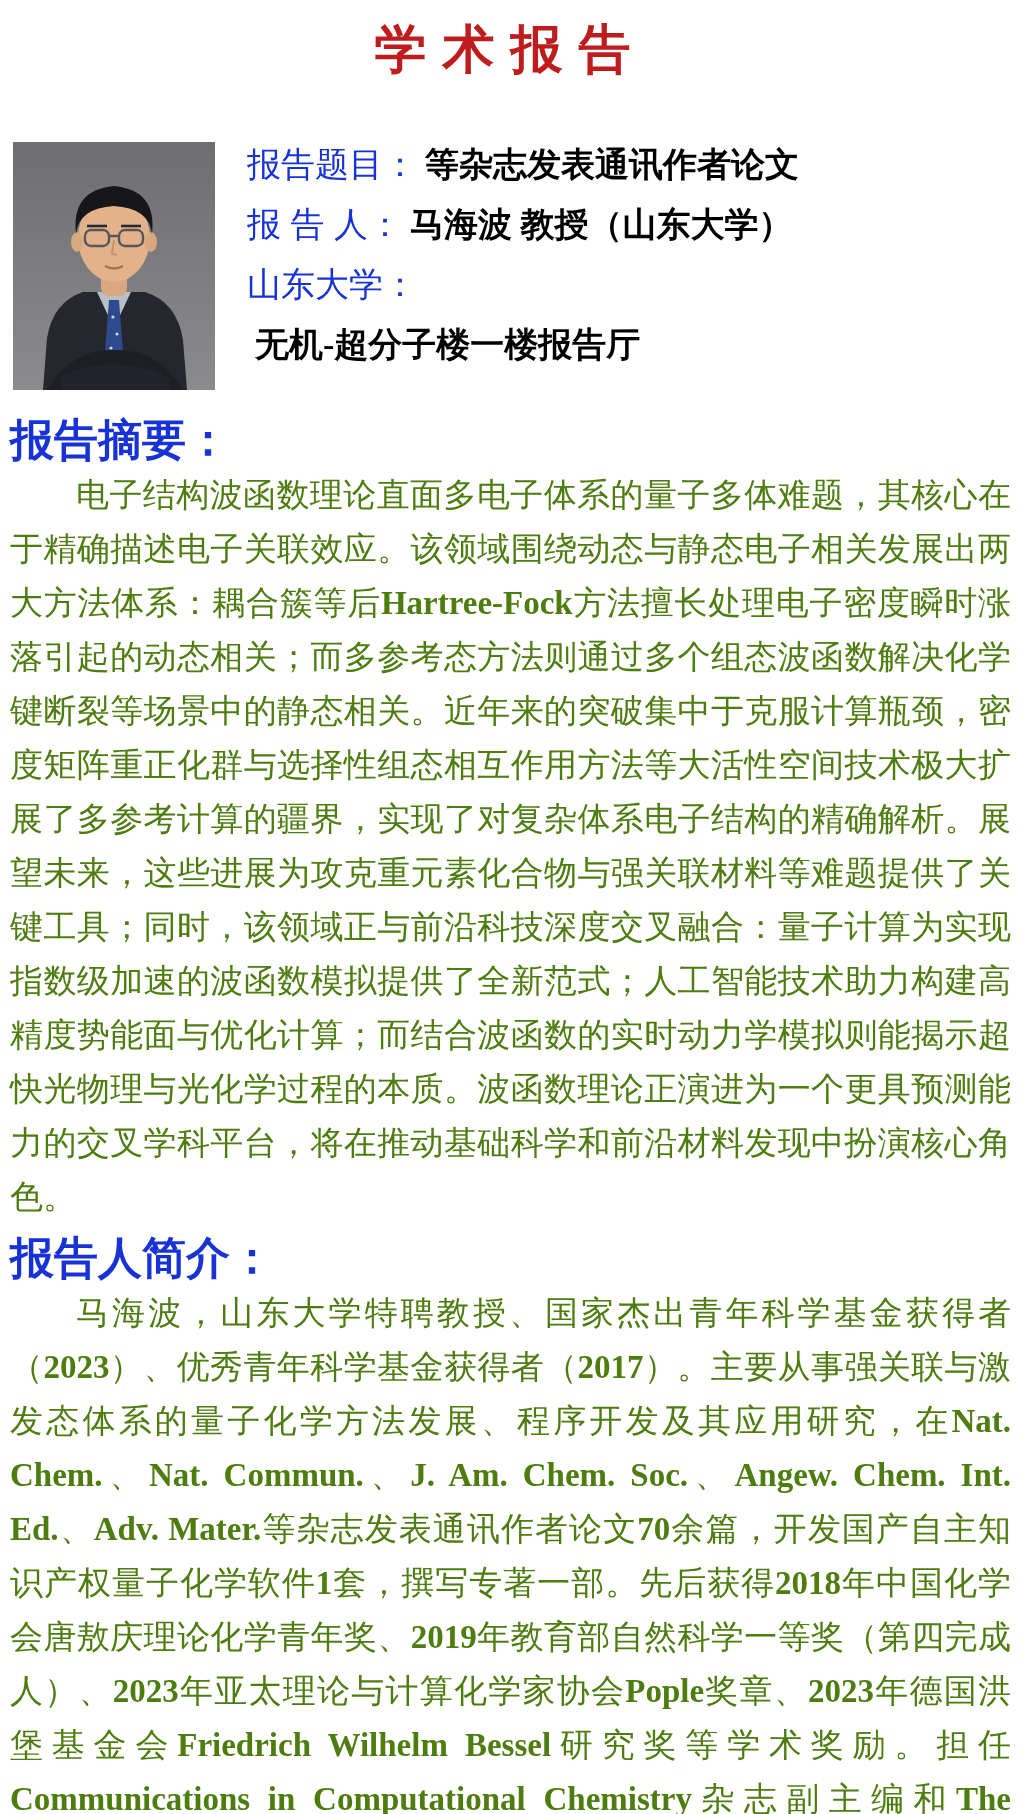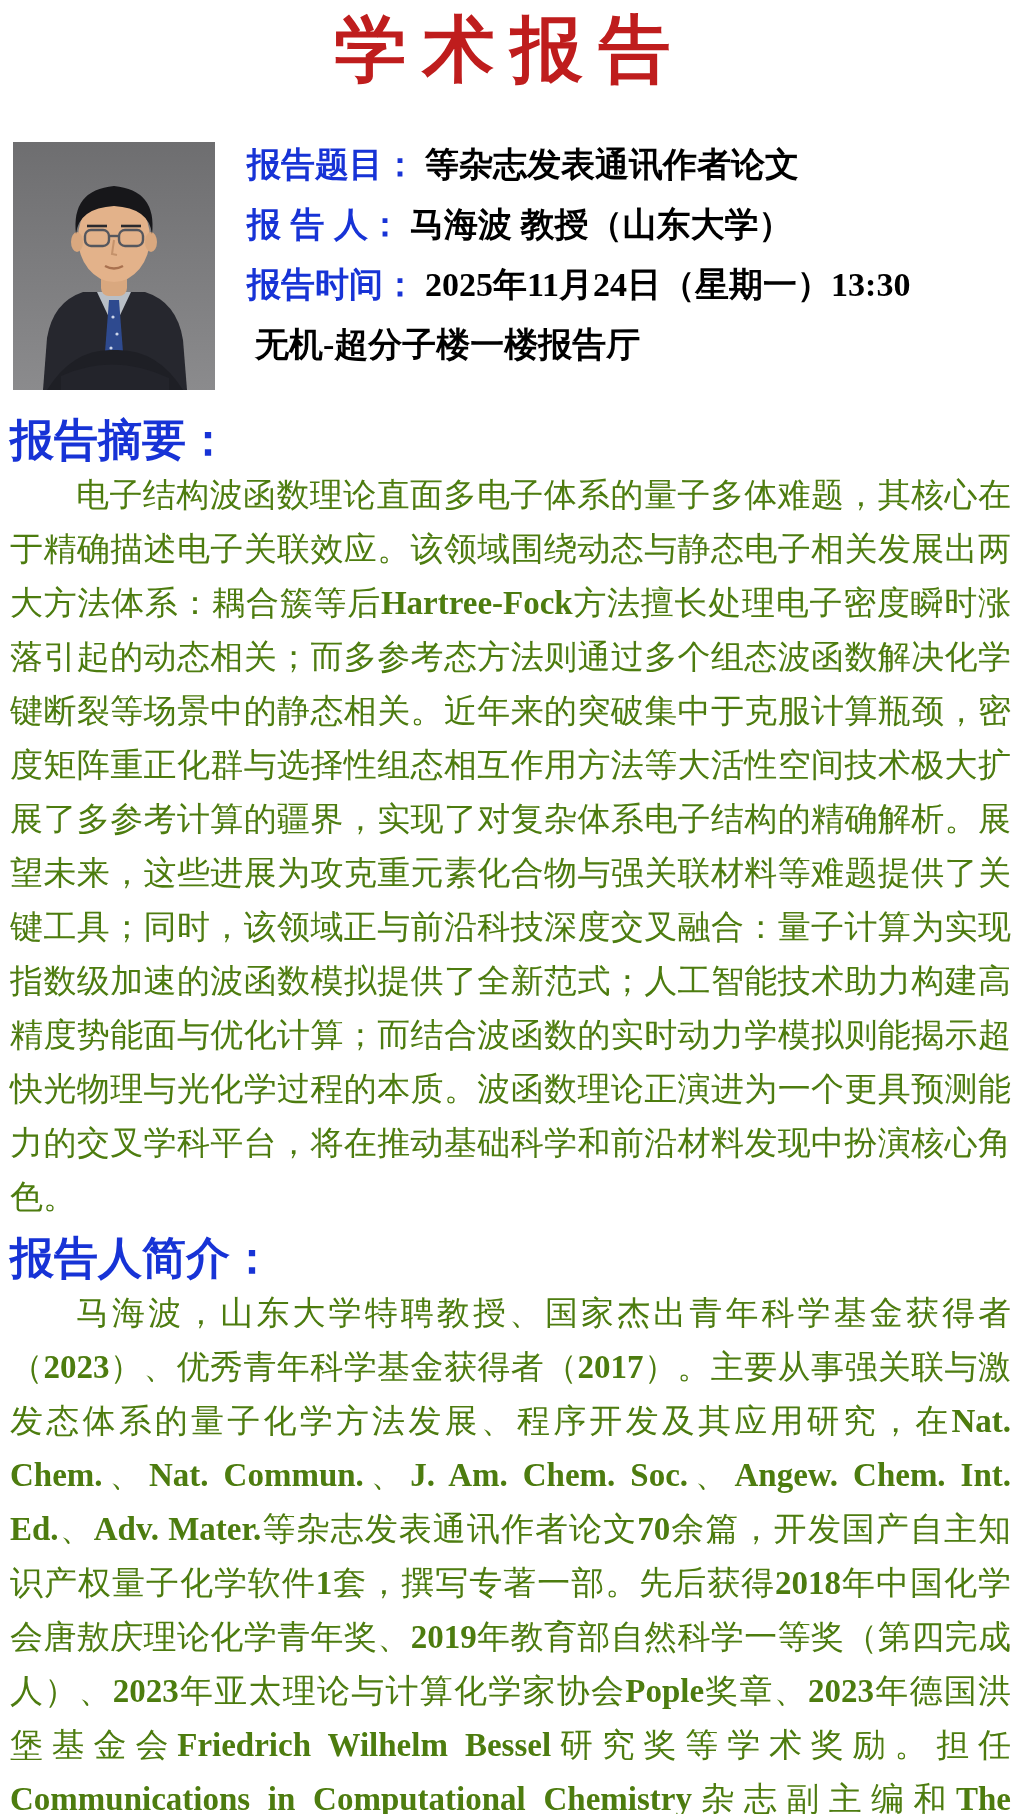--- a/index.html
+++ b/index.html
@@ -11,21 +11,21 @@
     font-family: "Liberation Serif", serif;
     color: #000;
     --blue: #1733d6;
     --red: #bf1d1d;
   }
   .page-title {
     margin: 0;
     padding-top: 6px;
     text-align: center;
     font-family: "DejaVu Serif", serif;
-    font-size: 72px;
+    font-size: 52px;
     font-weight: bold;
     color: var(--red);
     letter-spacing: 16px;
     line-height: 86px;
   }
   .header {
     display: flex;
     align-items: flex-start;
     margin: 50px 0 0 13px;
   }
@@ -33,21 +33,21 @@
     flex: none;
     width: 202px;
     height: 248px;
     background: #777;
   }
   .photo-frame svg { display: block; }
   .info { margin-left: 32px; padding-top: 0; }
   .info-row { display: flex; align-items: baseline; height: 60px; }
   .info-label {
     font-family: "Liberation Sans", sans-serif;
-    font-weight: bold;
+    font-weight: normal;
     font-size: 34px;
     color: var(--blue);
     white-space: pre;
   }
   .info-value {
     font-family: "Liberation Serif", serif;
     font-weight: bold;
     font-size: 34px;
     color: #000;
     margin-left: 8px;
@@ -124,22 +124,21 @@
   <div class="info">
     <div class="info-row">
       <span class="info-label">报告题目：</span>
       <span class="info-value">等杂志发表通讯作者论文</span>
     </div>
     <div class="info-row">
       <span class="info-label">报 告 人：</span>
       <span class="info-value">马海波 教授（山东大学）</span>
     </div>
     <div class="info-row">
-      <span class="info-label">报告时间：</span>
-      <span class="info-value">2025年11月24日（星期一）13:30</span>
+      <span class="info-label">山东大学：</span>
     </div>
     <div class="info-row">
       <span class="info-value">无机-超分子楼一楼报告厅</span>
     </div>
   </div>
 </div>
 
 <div class="section-heading">报告摘要：</div>
 <p class="para"><span>电子结构波函数理论直面多电子体系的量子多体难题，其核心在于精确描述电子关联效应。该领域围绕动态与静态电子相关发展出两大方法体系：耦合簇等后</span><b>Hartree-Fock</b><span>方法擅长处理电子密度瞬时涨落引起的动态相关；而多参考态方法则通过多个组态波函数解决化学键断裂等场景中的静态相关。近年来的突破集中于克服计算瓶颈，密度矩阵重正化群与选择性组态相互作用方法等大活性空间技术极大扩展了多参考计算的疆界，实现了对复杂体系电子结构的精确解析。展望未来，这些进展为攻克重元素化合物与强关联材料等难题提供了关键工具；同时，该领域正与前沿科技深度交叉融合：量子计算为实现指数级加速的波函数模拟提供了全新范式；人工智能技术助力构建高精度势能面与优化计算；而结合波函数的实时动力学模拟则能揭示超快光物理与光化学过程的本质。波函数理论正演进为一个更具预测能力的交叉学科平台，将在推动基础科学和前沿材料发现中扮演核心角色。</span></p>
 

